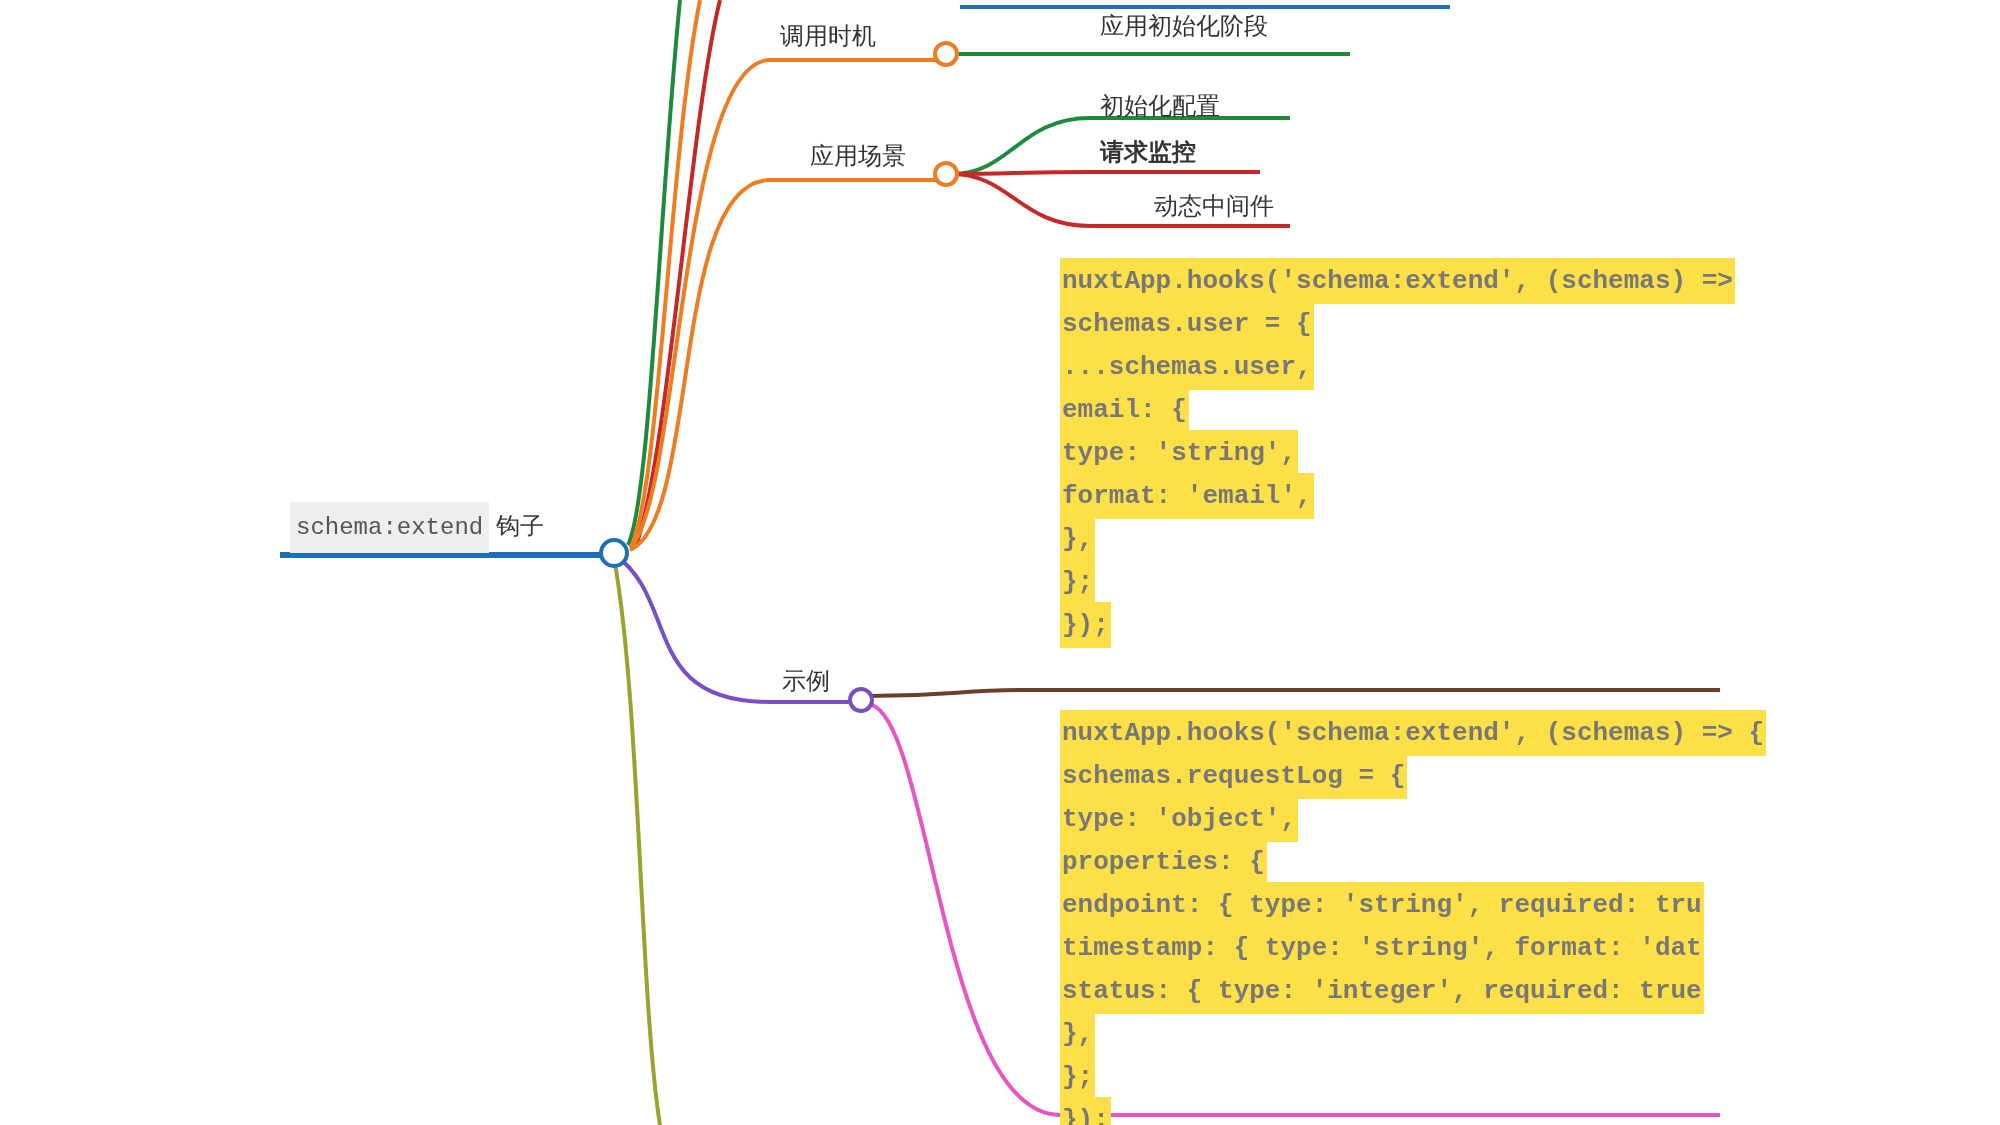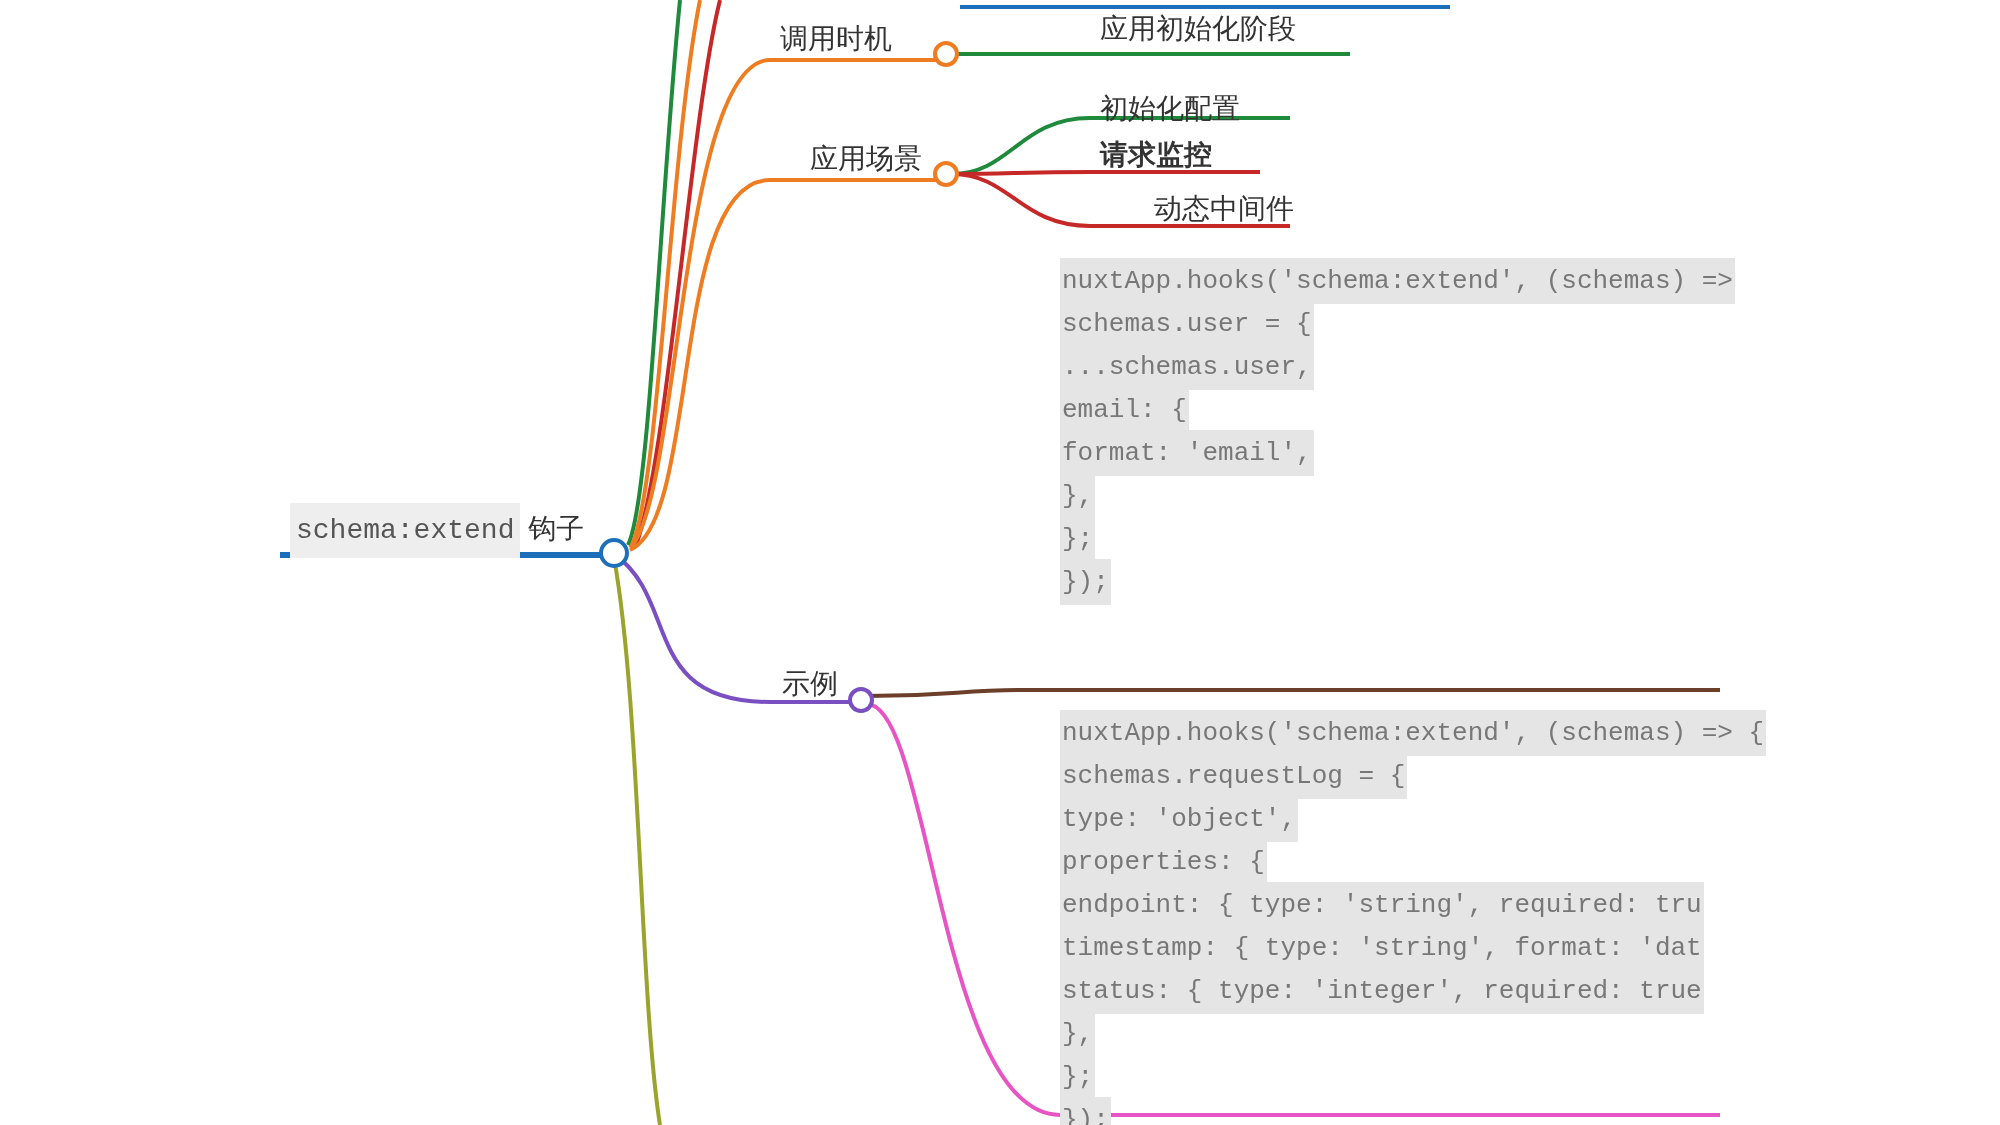--- a/index.html
+++ b/index.html
@@ -7,40 +7,41 @@
     padding: 0;
     width: 2000px;
     height: 1125px;
     background: #ffffff;
     font-family: "Microsoft YaHei", "SimSun", Arial, sans-serif;
     overflow: hidden;
   }
   svg { position: absolute; top: 0; left: 0; }
   .node-label {
     position: absolute;
-    font-size: 28px;
+    font-size: 24px;
     color: #333;
     white-space: nowrap;
   }
   .code-tag {
     background: #eeeeee;
     font-family: "Courier New", monospace;
     color: #555;
     padding: 12px 6px;
   }
   .code-block {
     position: absolute;
     font-family: "Courier New", monospace;
     font-size: 26px;
     color: #777;
     line-height: 43px;
   }
   .code-block div span {
-    background: #e5e5e5;
+    background: #fde047;
     padding: 8px 2px;
+    font-weight: bold;
   }
   .connector-circle {
     fill: #fff;
     stroke-width: 4;
   }
 </style>
 </head>
 <body>
 
 <svg width="2000" height="1125">
@@ -90,20 +91,21 @@
 <div class="node-label" style="left:1100px; top:10px;text-align:right;">应用初始化阶段</div>
 <div class="node-label" style="left:1100px; top:90px;">初始化配置</div>
 <div class="node-label" style="left:1100px; top:136px;font-weight:bold;">请求监控</div>
 <div class="node-label" style="left:1154px; top:190px;text-align:right;">动态中间件</div>
 
 <div class="code-block" style="left:1060px; top:260px;">
   <div><span>nuxtApp.hooks('schema:extend', (schemas) =&gt;</span></div>
   <div><span>  schemas.user = {</span></div>
   <div><span>    ...schemas.user,</span></div>
   <div><span>    email: {</span></div>
+  <div><span>      type: 'string',</span></div>
   <div><span>      format: 'email',</span></div>
   <div><span>    },</span></div>
   <div><span>  };</span></div>
   <div><span>});</span></div>
 </div>
 
 <div class="code-block" style="left:1060px; top:712px;">
   <div><span>nuxtApp.hooks('schema:extend', (schemas) =&gt; {</span></div>
   <div><span>  schemas.requestLog = {</span></div>
   <div><span>    type: 'object',</span></div>

